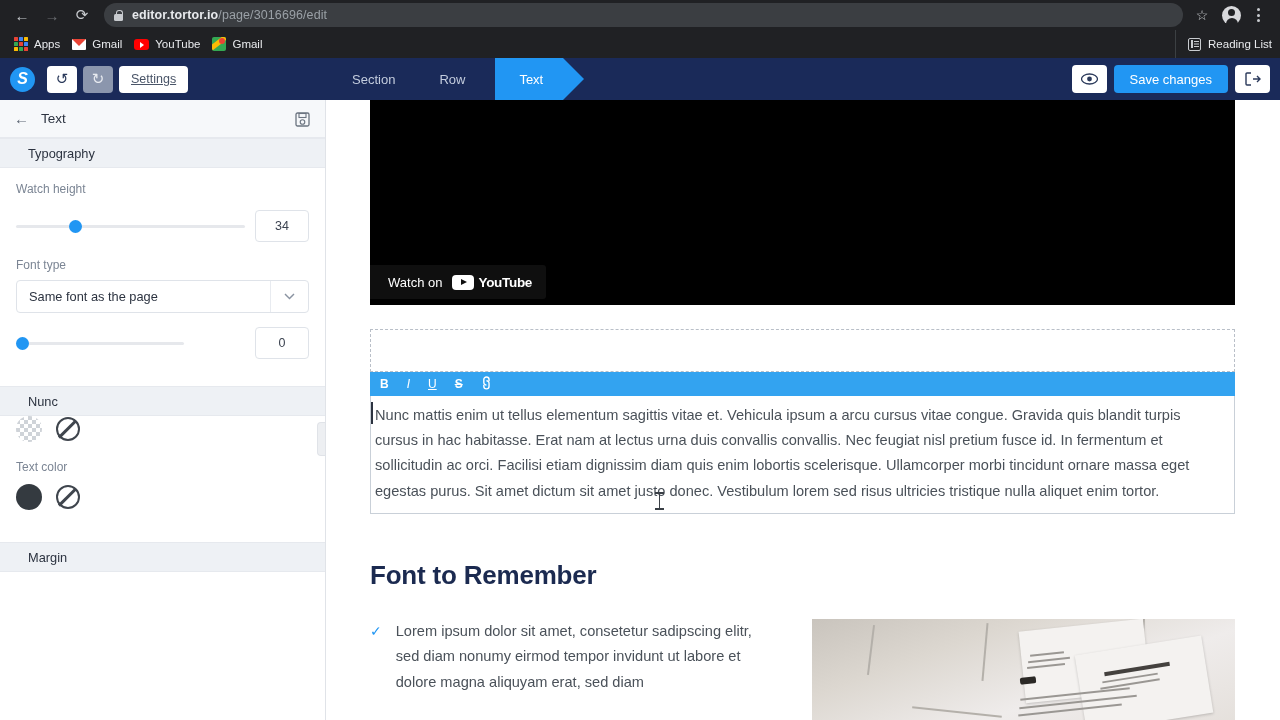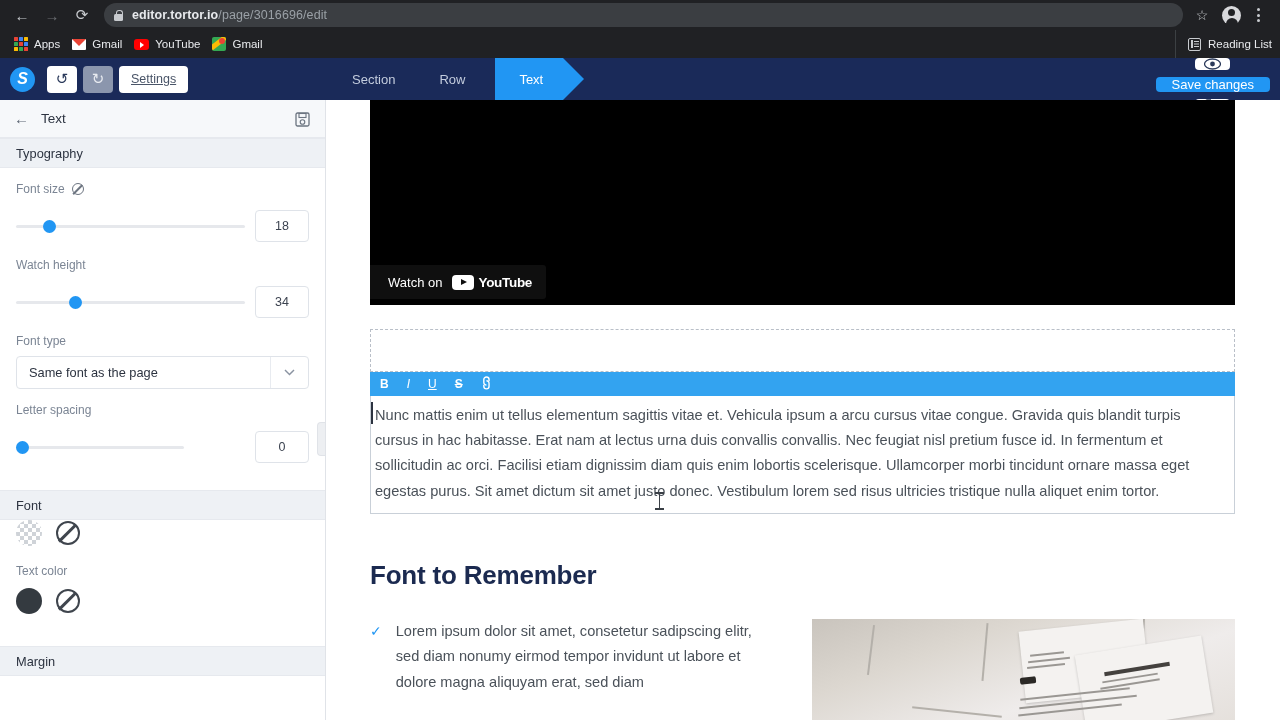--- a/index.html
+++ b/index.html
@@ -244,21 +244,21 @@
   }
   .crumb.active::after {
     content: "";
     position: absolute; right: -21px; top: 0;
     border-top: 21px solid transparent;
     border-bottom: 21px solid transparent;
     border-left: 21px solid #2196f3;
   }
   .hdr-right {
     position: absolute; right: 10px; top: 0;
-    height: 42px; display: flex; align-items: center; gap: 7px; flex-direction: column;
+    height: 42px; display: flex; align-items: center; gap: 7px;
   }
   .eye-btn, .exit-btn {
     width: 35px; height: 28px;
     background: #fff; border-radius: 4px;
     display: flex; align-items: center; justify-content: center;
     color: #2b3a5b; font-size: 14px;
   }
   .save-btn {
     background: #2196f3;
     color: #fff;
@@ -299,21 +299,21 @@
   .save-icon-btn {
     position: absolute; right: 12px; top: 8px;
     width: 22px; height: 22px;
     display: flex; align-items: center; justify-content: center;
     color: #6b7480; font-size: 14px;
   }
   .section-head {
     background: #eef1f5;
     height: 30px;
     display: flex; align-items: center;
-    padding: 0 16px;
+    padding: 0 28px;
     font-size: 12.8px;
     color: #2c3340;
     border-top: 1px solid #e6e9ee;
     border-bottom: 1px solid #e6e9ee;
   }
   .field { padding: 14px 16px 2px 16px; }
   .field-label {
     font-size: 12px;
     color: #7b8594;
     margin-bottom: 14px;
@@ -662,33 +662,20 @@
         <svg width="15" height="15" viewBox="0 0 15 15">
           <rect x="1" y="1" width="13" height="13" rx="1.5" fill="none" stroke="#6b7480" stroke-width="1.3"></rect>
           <rect x="4" y="1.5" width="7" height="4" fill="none" stroke="#6b7480" stroke-width="1.1"></rect>
           <circle cx="7.5" cy="10" r="2.3" fill="none" stroke="#6b7480" stroke-width="1.1"></circle>
         </svg>
       </span>
     </div>
 
     <div class="section-head">Typography</div>
 
-    <div class="field">
-      <div class="field-label">
-        <span>Font size</span>
-        <span class="ban-ico"></span>
-      </div>
-      <div class="slider-row">
-        <div class="slider">
-          <div class="track"></div>
-          <div class="knob" style="left:12%"></div>
-        </div>
-        <div class="numbox">18</div>
-      </div>
-    </div>
 
     <div class="field">
       <div class="field-label">
         <span>Watch height</span>
       </div>
       <div class="slider-row">
         <div class="slider">
           <div class="track"></div>
           <div class="knob" style="left:23%"></div>
         </div>
@@ -702,31 +689,30 @@
     <div class="select-box">
       <span>Same font as the page</span>
       <span class="chev">
         <svg width="11" height="7" viewBox="0 0 11 7">
           <path d="M1 1 L5.5 5.6 L10 1" fill="none" stroke="#8a93a1" stroke-width="1.4"></path>
         </svg>
       </span>
     </div>
 
     <div class="field">
-      <div class="field-label">Letter spacing</div>
       <div class="slider-row">
         <div class="slider" style="max-width:168px">
           <div class="track"></div>
           <div class="knob" style="left:0%"></div>
         </div>
         <div class="numbox" style="margin-left:auto">0</div>
       </div>
     </div>
 
-    <div class="section-head" style="margin-top:25px">Font</div>
+    <div class="section-head" style="margin-top:25px">Nunc</div>
 
     <div class="swatch-row">
       <div class="swatch checker"></div>
       <div class="ban-big"></div>
     </div>
 
     <div class="field" style="padding-bottom:0;padding-top:12px">
       <div class="field-label" style="margin-bottom:10px">Text color</div>
     </div>
     <div class="swatch-row">

